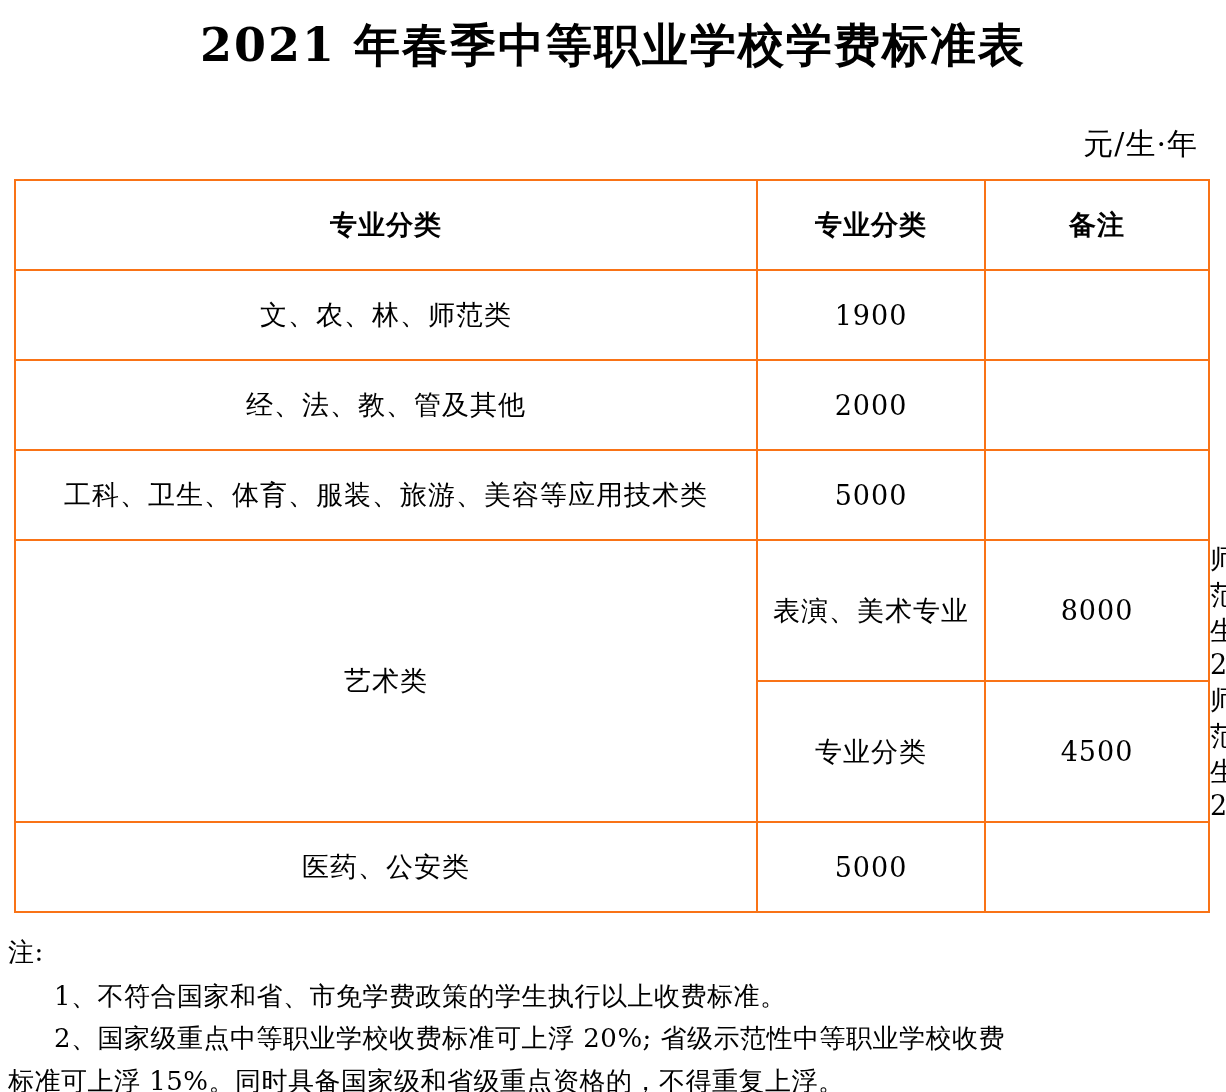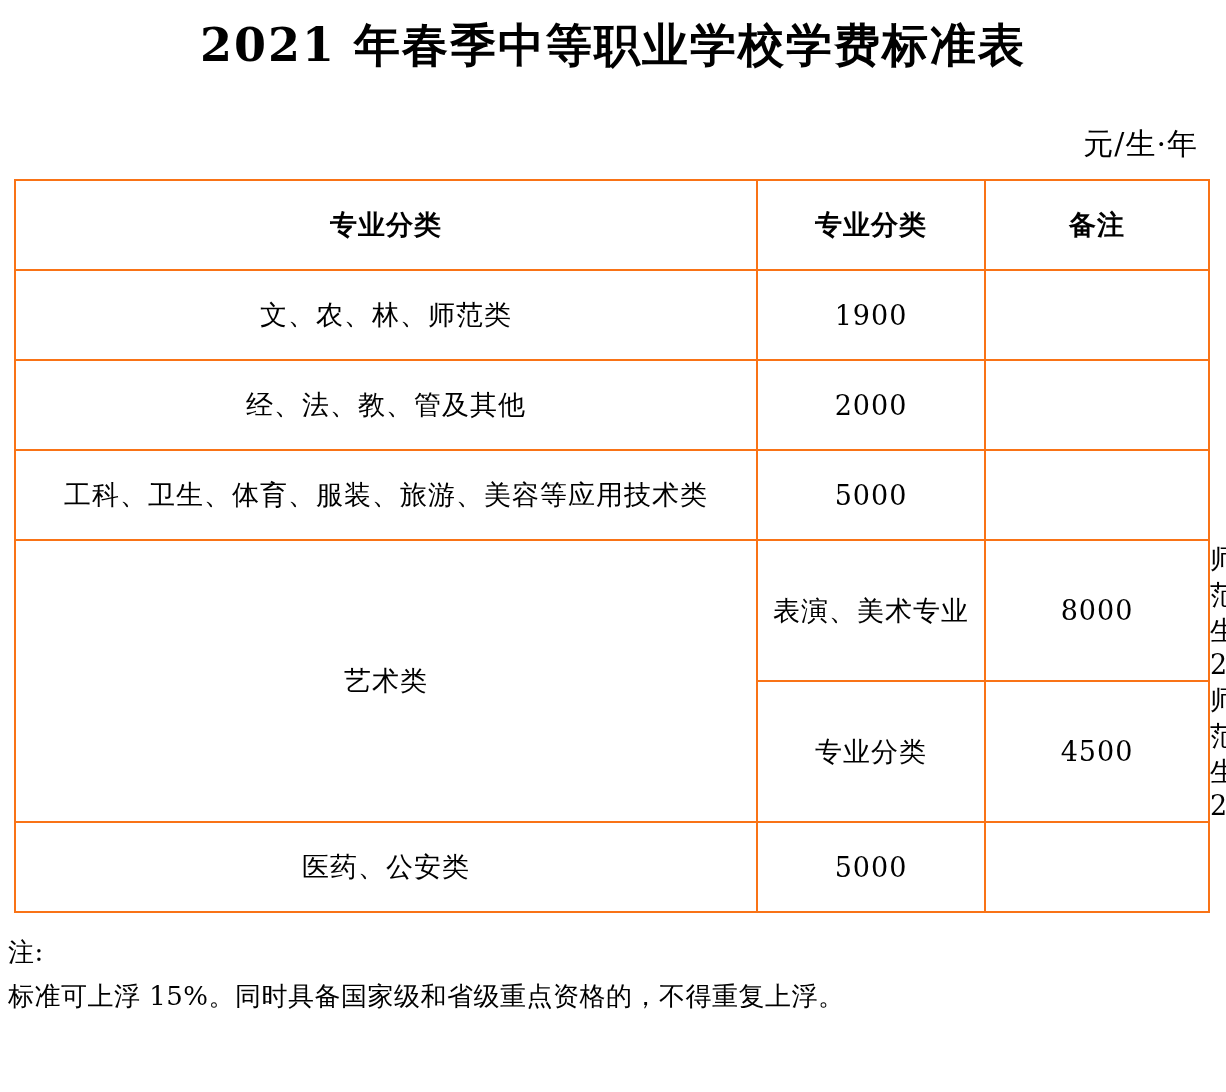--- a/index.html
+++ b/index.html
@@ -148,17 +148,19 @@
           <td>医药、公安类</td>
           <td class="num">5000</td>
           <td></td>
         </tr>
       </tbody>
     </table>
   </div>
 
   <div class="notes">
     <p class="note-head">注:</p>
+    <p class="note-item">1、不符合国家和省、市免学费政策的学生执行以上收费标准。</p>
+    <p class="note-item">2、国家级重点中等职业学校收费标准可上浮 20%; 省级示范性中等职业学校收费</p>
     <p class="note-item cont">标准可上浮 15%。同时具备国家级和省级重点资格的，不得重复上浮。</p>
 
   </div>
 
 </div>
 
 </body></html>

